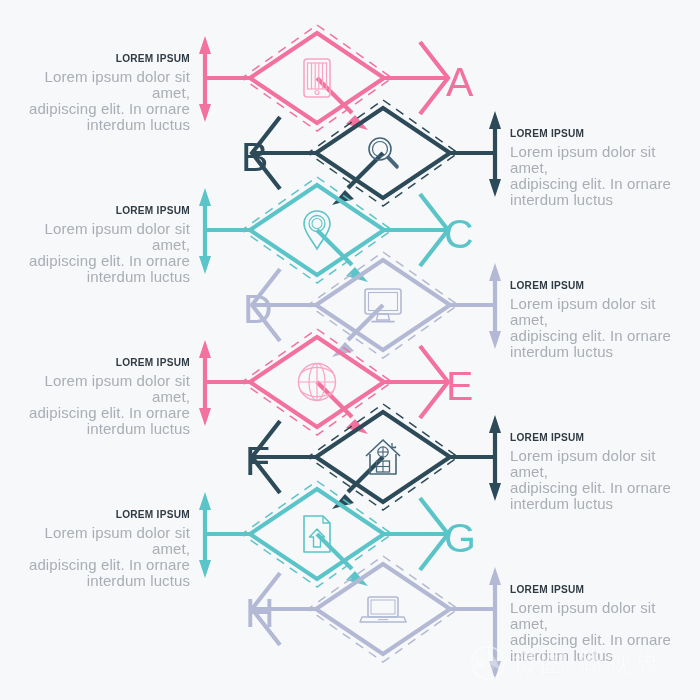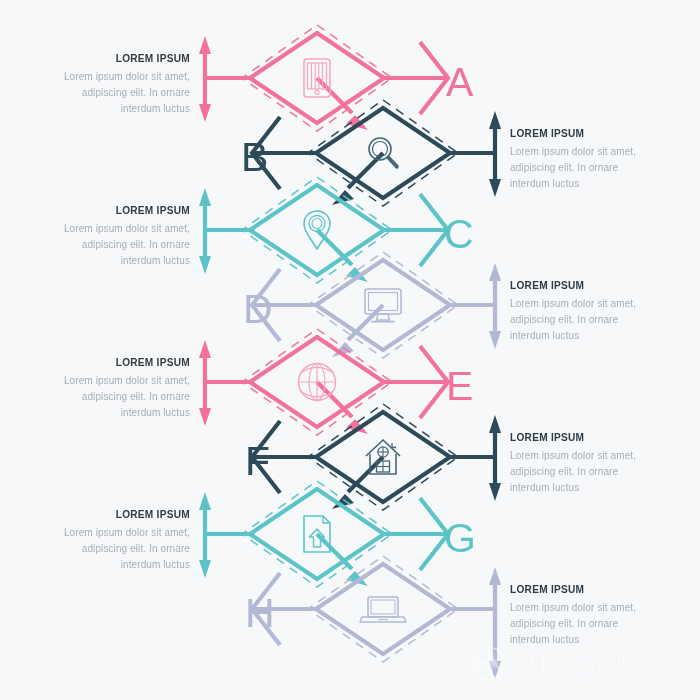--- a/index.html
+++ b/index.html
@@ -31,21 +31,21 @@
     letter-spacing: 0.3px;
     color: #2f3b44;
     margin: 0 0 5px 0;
     transform: scaleX(0.88);
     transform-origin: right center;
     white-space: nowrap;
   }
   .txt.right .txt-title { transform-origin: left center; }
 
   .txt-body {
-    font-size: 10px;
+    font-size: 15px;
     line-height: 16px;
     color: #a9adb4;
     margin: 0;
     letter-spacing: 0.1px;
   }
   .txt-body span { display: block; }
   .txt.left  .txt-body span { text-align: right; }
   .txt.right .txt-body span { text-align: left; }
 
   

